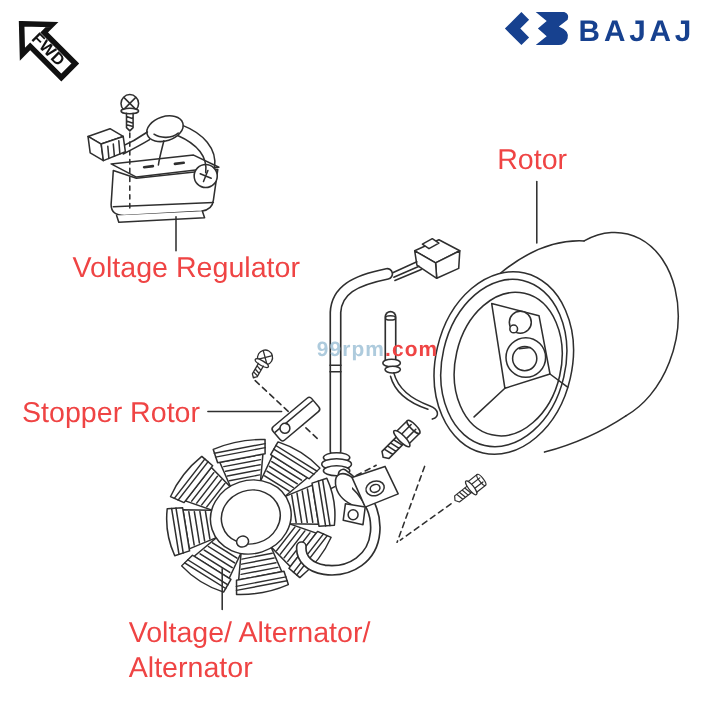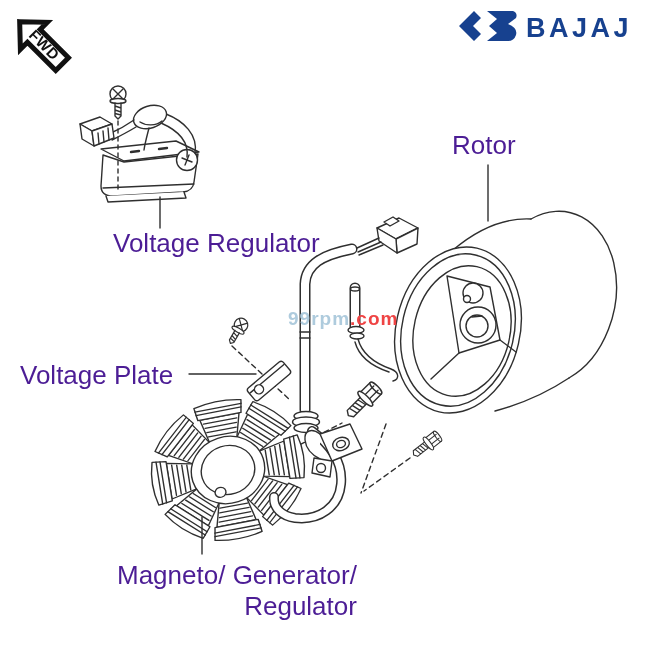--- a/index.html
+++ b/index.html
@@ -1,19 +1,19 @@
 <!DOCTYPE html>
 <html><head>
 <meta charset="utf-8">
 <style>
   html,body{margin:0;padding:0;background:#ffffff;}
   .stage{position:relative;width:648px;height:648px;background:#ffffff;overflow:hidden;
          font-family:"Liberation Sans", sans-serif;}
   .artwork{position:absolute;left:0;top:0;z-index:2;}
-  .part-label{position:absolute;z-index:3;color:#4c1d95;font-size:26px;line-height:31px;white-space:nowrap;text-align:right;}
+  .part-label{position:absolute;z-index:3;color:#ef4444;font-size:26px;line-height:31px;white-space:nowrap;}
   .watermark{position:absolute;left:270px;top:308px;z-index:4;font-size:19px;font-weight:bold;
              letter-spacing:1px;white-space:nowrap;}
   .wm-a{color:#aecbdd;margin-left:18px;}
   .wm-b{color:#ef4444;}
   .logo{position:absolute;right:8px;top:4px;z-index:3;}
   .fwd{position:absolute;left:4px;top:4px;z-index:3;}
   svg text{font-family:"Liberation Sans", sans-serif;}
 </style>
 </head>
 <body>
@@ -31,25 +31,25 @@
     <g fill="#17418f">
       <path d="M474,7 L459,22 L474,37 L481,30 L473,22 L481,14 Z"></path>
       <path d="M487,7 L513,7 Q518,9 516,14 L508,20 Q518,24 516,31 Q514,37 508,37 L487,37 L497,29 L489,22 L497,15 Z"></path>
     </g>
     <text x="526" y="33" font-size="27" font-weight="bold" fill="#17418f" letter-spacing="3.5">BAJAJ</text>
   </svg>
 
   <div class="watermark"><span class="wm-a">99rpm</span><span class="wm-b">.com</span></div>
 
   <div class="part-label" style="left:452px;top:130px;">Rotor</div>
-  <div class="part-label" style="left:66px;top:228px;margin-left:47px;">Voltage Regulator</div>
-  <div class="part-label" style="left:20px;top:360px;">Voltage Plate</div>
+  <div class="part-label" style="left:66px;top:228px;">Voltage Regulator</div>
+  <div class="part-label" style="left:20px;top:360px;">Stopper Rotor</div>
   <div class="part-label" style="left:117px;top:560px;">
-    <div>Magneto/ Generator/</div>
-    <div>Regulator</div>
+    <div>Voltage/ Alternator/</div>
+    <div>Alternator</div>
   </div>
 
   <svg class="artwork" width="648" height="648" viewBox="0 0 648 648" fill="none" stroke="#2f2f2f" stroke-width="1.4" stroke-linecap="round" stroke-linejoin="round">
 
     <defs>
       <g id="pole">
         <path d="M-14,-34 L14,-34 L20,-60 L-20,-60 Z" fill="#ffffff"></path>
         <path d="M-22,-60 L22,-60 L24,-74 Q0,-80 -24,-74 Z" fill="#ffffff"></path>
         <path d="M-14,-40 L14,-40 M-15,-45 L15,-45 M-16,-50 L16,-50 M-17,-55 L17,-55 M-23,-66 L23,-66 M-23.5,-70 L23.5,-70"></path>
       </g>

